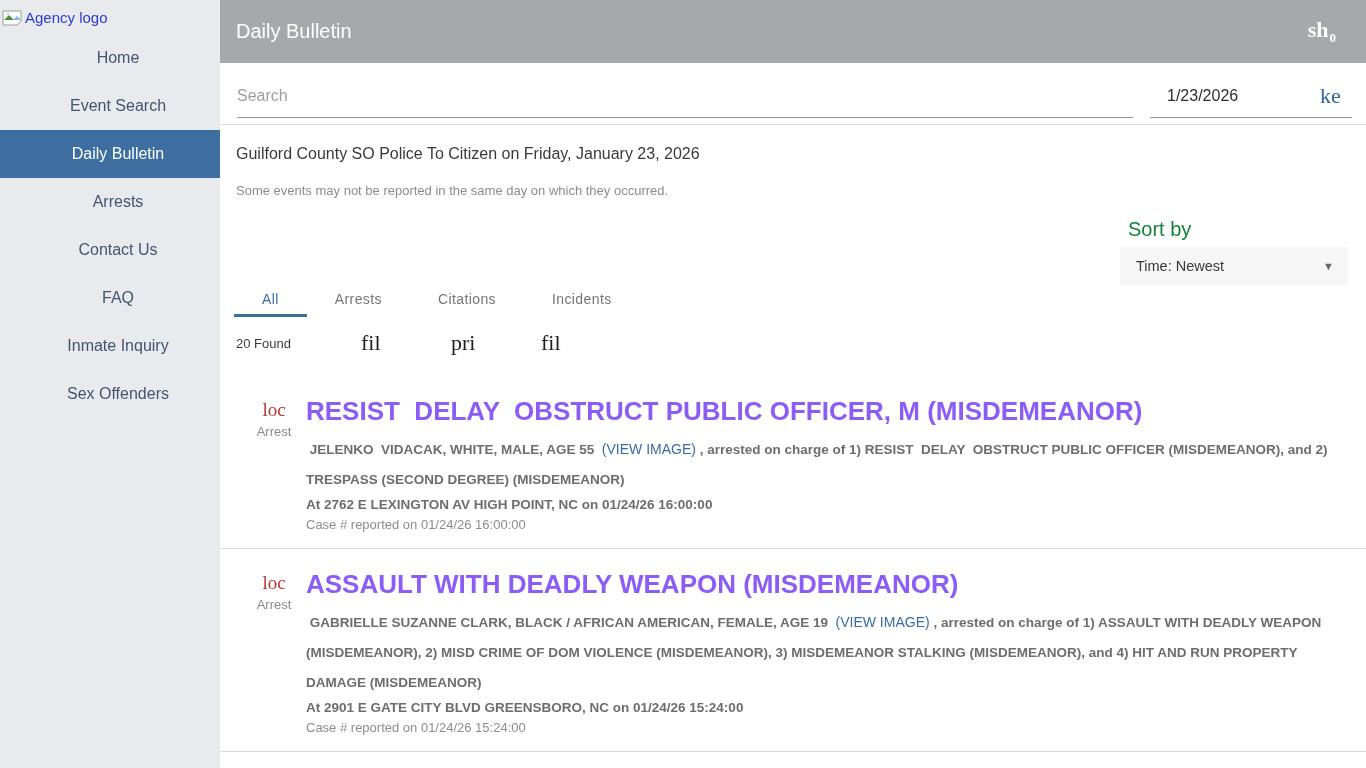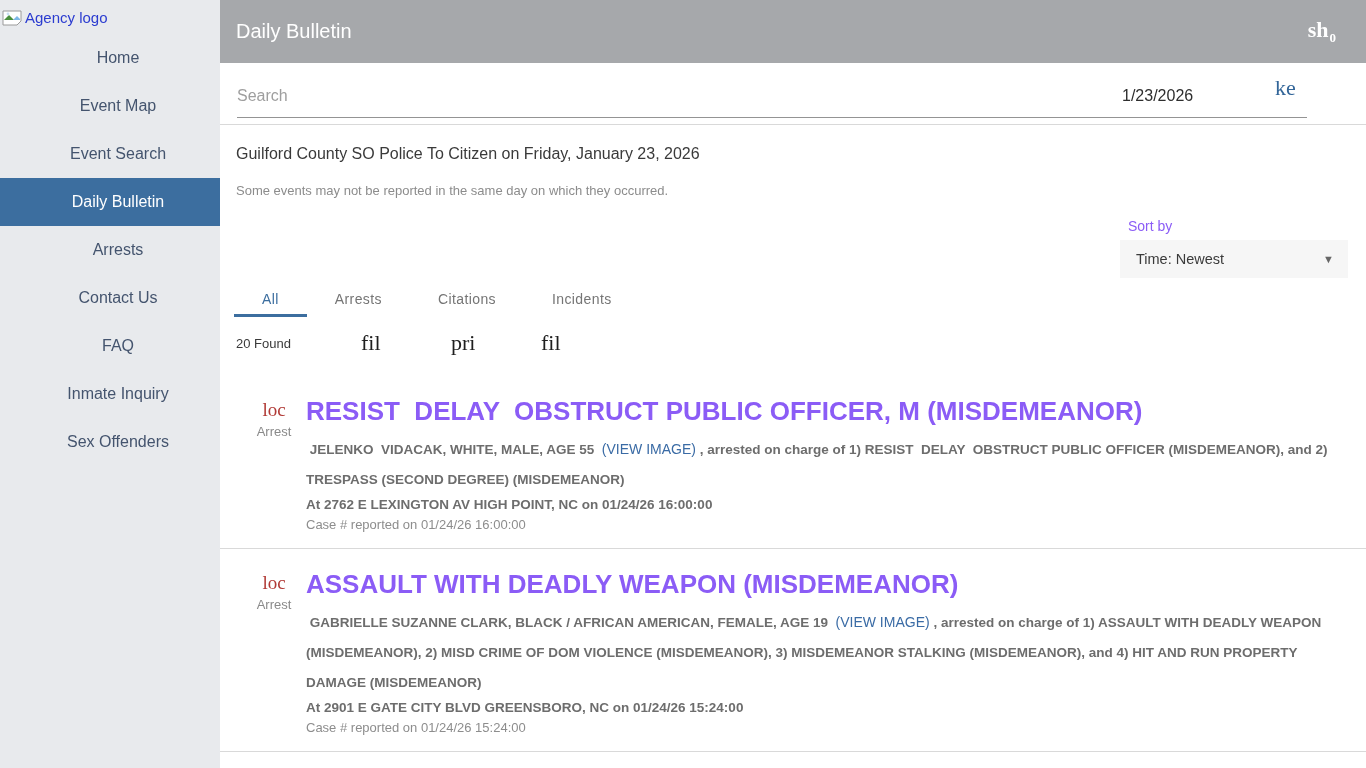--- a/index.html
+++ b/index.html
@@ -26,35 +26,35 @@
           cursor:pointer; white-space:nowrap;font-weight:bold; }
   .cart-badge { font-size:13px; vertical-align:-5px; margin-left:1px; }
 
   .search-row { height:62px; background:#fff; border-bottom:1px solid #d9d9d9;
                 position:relative; }
   .search-input { position:absolute; left:17px; top:12px; width:896px; height:43px;
                   border:none; border-bottom:1px solid #949494; outline:none;
                   font-size:16px; color:#333; background:transparent;
                   font-family:"Liberation Sans", sans-serif; }
   .search-input::placeholder { color:#9e9e9e; }
-  .date-field { position:absolute; left:885px; top:12px; width:202px; height:43px;
-                border-bottom:1px solid #949494; display:flex; }
+  .date-field { position:absolute; left:930px; top:12px; width:202px; height:43px;
+                border-bottom:1px solid #949494; display:flex; align-items:center; }
   .date-input { border:none; outline:none; background:transparent; width:140px;
                 font-size:16px; color:#2e2e2e; padding-left:17px;
                 font-family:"Liberation Sans", sans-serif; }
   .cal-icon { margin-left:auto; margin-right:4px; color:#336699;
               font-family:"Liberation Serif", serif; font-size:22px; cursor:pointer;
               width:28px; overflow:hidden; white-space:nowrap; }
 
   .intro { padding:20px 4px 0 16px; }
   .intro-heading { font-size:16px; font-weight:400; color:#3a3a3a; }
   .intro-note { font-size:13px; color:#8c8c8c; margin-top:20px; }
 
   .sortby { position:absolute; right:18px; top:218px; width:228px; }
-  .sortby-label { font-size:14px; color:#8b5cf6; padding-left:8px; }
+  .sortby-label { font-size:20px; color:#15803d; padding-left:8px; }
   .sortby-select { margin-top:6px; background:#f6f6f6; height:38px; display:flex;
                    align-items:center; padding:0 14px 0 16px; cursor:pointer; }
   .sortby-value { font-size:14.5px; color:#3a3a3a; }
   .sortby-caret { margin-left:auto; color:#666; font-size:11px; }
 
   .tabs { display:flex; margin:86px 0 0 14px; }
   .tab { padding:0 28px; height:33px; line-height:30px; font-size:14px;
          color:#757575; letter-spacing:.4px; cursor:pointer;
          border-bottom:3px solid transparent; text-align:center; }
   .tab.active { color:#3c6e9f; border-bottom-color:#3c6e9f; }
@@ -91,21 +91,20 @@
     <svg class="broken-img" viewBox="0 0 20 16">
       <path d="M1 1 h18 v10 l-4 4 h-14 z" fill="#ffffff" stroke="#9a9a9a" stroke-width="1"></path>
       <path d="M2 10 l5 -5 5 5 z" fill="#4a8f3c"></path>
       <path d="M11 10 l4 -4 3 3 v1 z" fill="#7db8e8"></path>
       <circle cx="6" cy="4" r="1.4" fill="#c9dff2"></circle>
     </svg>
     <span class="logo-alt">Agency logo</span>
   </div>
   <div class="nav">
     <div class="nav-item">Home</div>
-    <div class="nav-item">Event Map</div>
     <div class="nav-item">Event Search</div>
     <div class="nav-item active">Daily Bulletin</div>
     <div class="nav-item">Arrests</div>
     <div class="nav-item">Contact Us</div>
     <div class="nav-item">FAQ</div>
     <div class="nav-item">Inmate Inquiry</div>
     <div class="nav-item">Sex Offenders</div>
   </div>
 </div>
 

